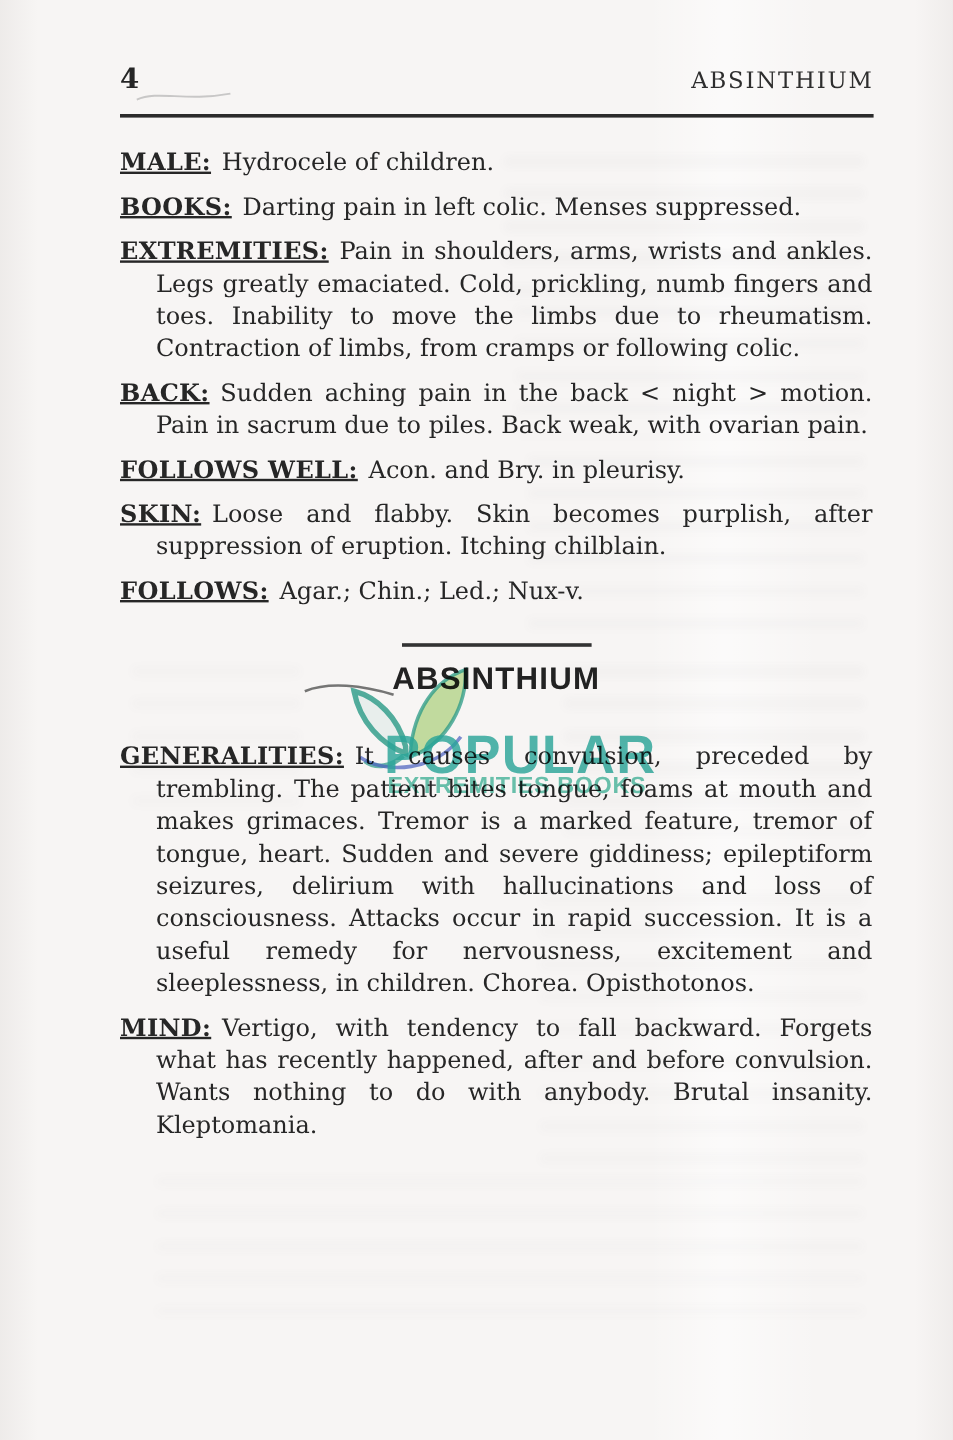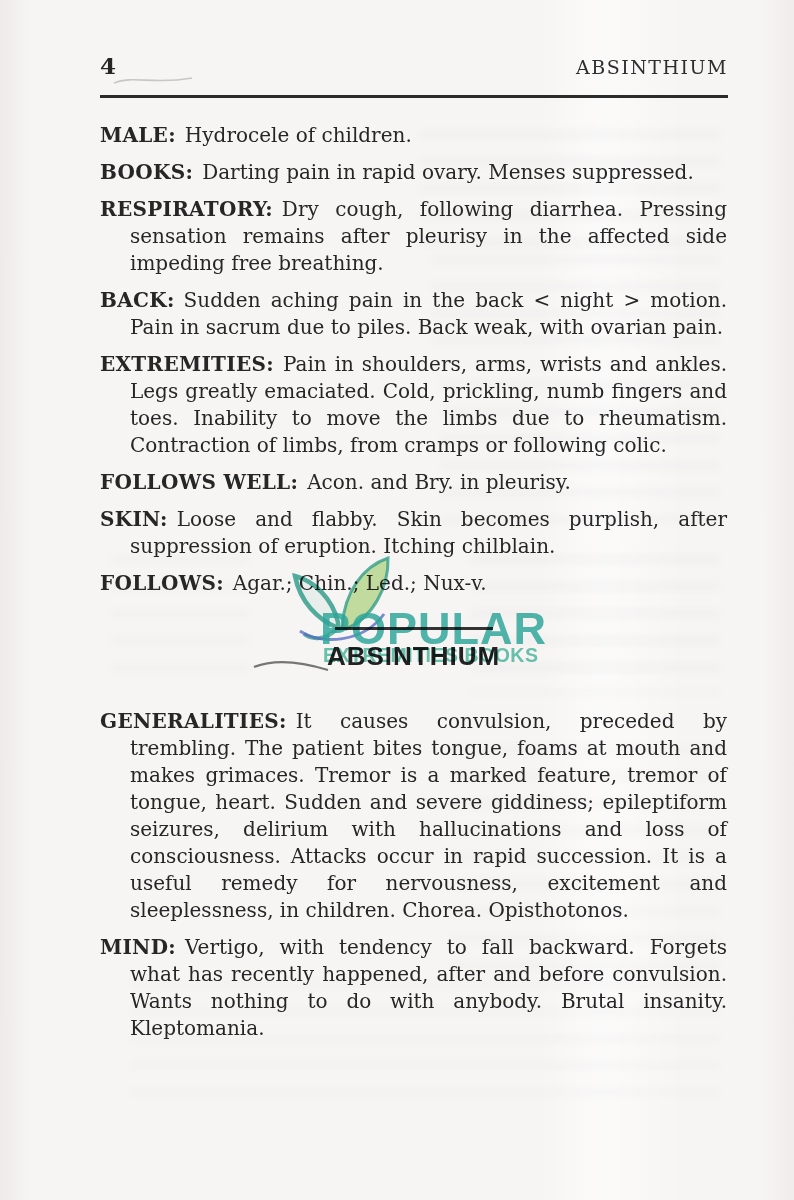--- a/index.html
+++ b/index.html
@@ -44,21 +44,21 @@
     margin: 24px 67px 0 100px;
   }
   .entry {
     margin: 0 0 10px 0;
     padding-left: 30px;
     text-indent: -30px;
     font-size: 20px;
     line-height: 27px;
     text-align: justify;
   }
-  .entry-label { font-weight: bold; margin-right: 9px; letter-spacing: 0.3px; }
+  .entry-label { font-weight: bold; margin-right: 9px; letter-spacing: 0.3px; text-decoration: underline; }
   .entry-text { }
 
   
   .remedy-heading-block {
     position: relative;
     margin: 30px 0 36px 0;
     text-align: center;
   }
   .remedy-rule {
     width: 158px;
@@ -153,30 +153,27 @@
     <path d="M2,11 C20,3 42,13 80,6" stroke="#9a9a9a" stroke-width="1.6" fill="none" opacity="0.5"></path>
   </svg>
   <div class="header-rule"></div>
 
   <div class="content">
 
     <p class="entry">
       <span class="entry-label">MALE:</span><span class="entry-text">Hydrocele of children.</span>
     </p>
     <p class="entry">
-      <span class="entry-label">BOOKS:</span><span class="entry-text">Darting pain in rapid ovary. Menses suppressed.</span>
-    </p>
-    <p class="entry">
-      <span class="entry-label">RESPIRATORY:</span><span class="entry-text">Dry cough, following diarrhea.  Pressing sensation remains after pleurisy in the affected side impeding free breathing.</span>
+      <span class="entry-label">BOOKS:</span><span class="entry-text">Darting pain in left colic. Menses suppressed.</span>
+    </p>
+    <p class="entry">
+      <span class="entry-label">EXTREMITIES:</span><span class="entry-text">Pain in shoulders, arms, wrists and ankles. Legs greatly emaciated. Cold, prickling, numb fingers and toes. Inability to move the limbs due to rheumatism. Contraction of limbs, from cramps or following colic.</span>
     </p>
     <p class="entry">
       <span class="entry-label">BACK:</span><span class="entry-text">Sudden aching pain in the back &lt; night &gt; motion. Pain in sacrum due to piles. Back weak, with ovarian pain.</span>
-    </p>
-    <p class="entry">
-      <span class="entry-label">EXTREMITIES:</span><span class="entry-text">Pain in shoulders, arms, wrists and ankles. Legs greatly emaciated. Cold, prickling, numb fingers and toes. Inability to move the limbs due to rheumatism. Contraction of limbs, from cramps or following colic.</span>
     </p>
     <p class="entry">
       <span class="entry-label">FOLLOWS WELL:</span><span class="entry-text">Acon. and Bry. in pleurisy.</span>
     </p>
     <p class="entry">
       <span class="entry-label">SKIN:</span><span class="entry-text">Loose and flabby. Skin becomes purplish, after suppression of eruption. Itching chilblain.</span>
     </p>
     <p class="entry">
       <span class="entry-label">FOLLOWS:</span><span class="entry-text">Agar.; Chin.; Led.; Nux-v.</span>
     </p>

